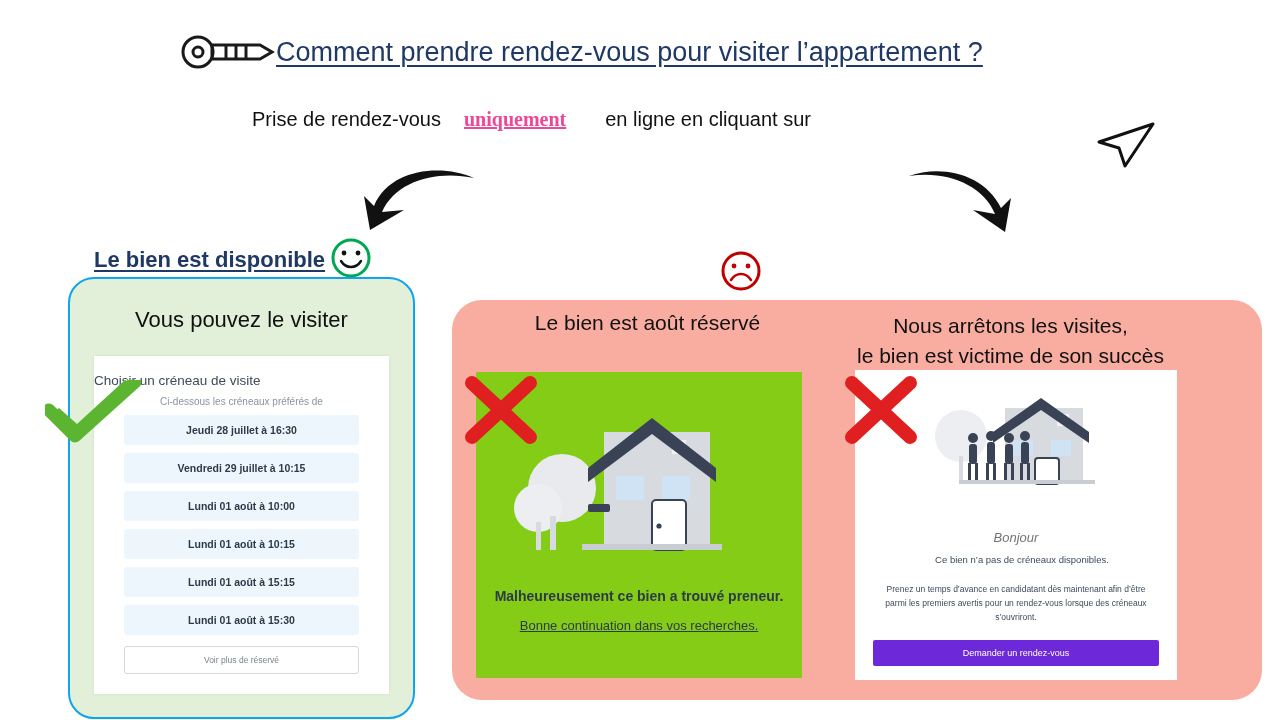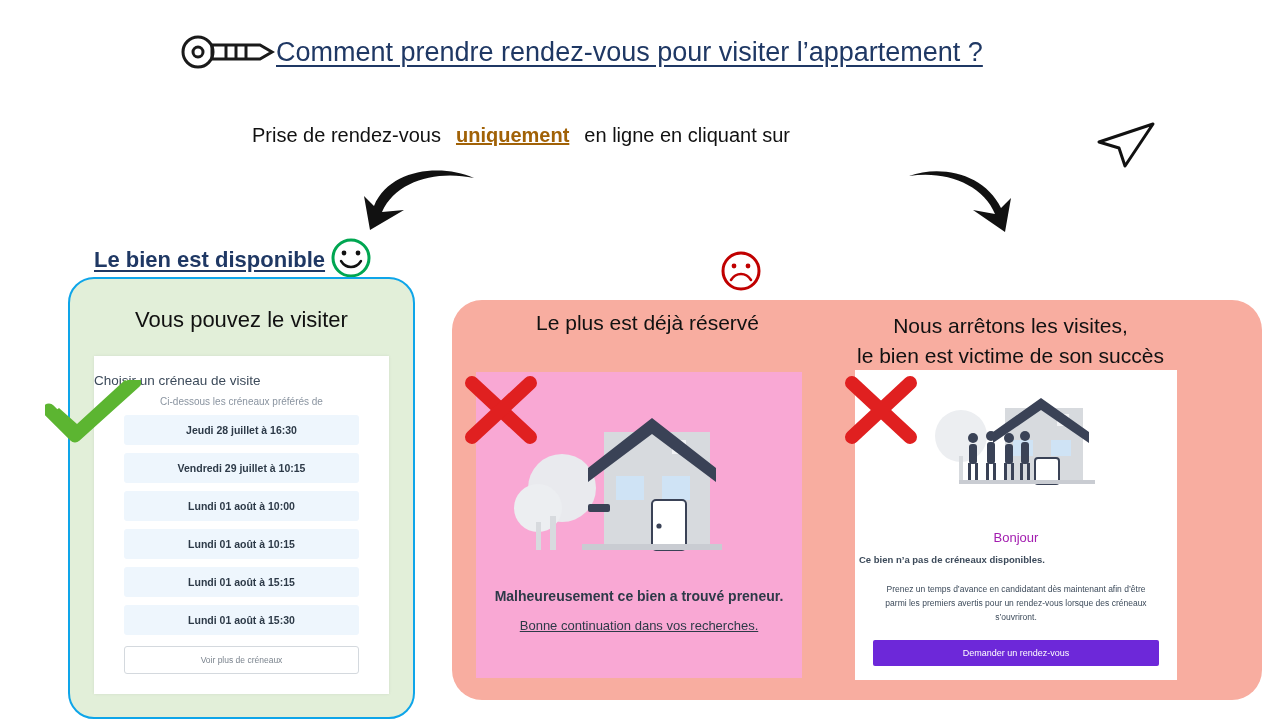--- a/index.html
+++ b/index.html
@@ -29,34 +29,35 @@
     color: #1f3864;
     text-decoration: underline;
     text-underline-offset: 4px;
     white-space: nowrap;
   }
 
   
   #subtitle-row {
     position: absolute;
     left: 252px;
-    top: 124px;
+    top: 108px;
     display: flex;
     align-items: flex-end;
-    gap: 8px;
+    gap: 16px;
     font-size: 20px;
     color: #111111;
     white-space: nowrap;
   }
   #subtitle-row .seg { margin-right: 7px; }
   #uniquement {
-    color: #a16207;
+    color: #ec4899;
     font-weight: bold;
     text-decoration: underline;
-    margin-right: 7px;
+    margin-right: 23px;
+    font-family: Liberation Serif, serif;
   }
   #appointment-button {
     background: #f2c100;
     color: #ffffff;
     border: none;
     border-radius: 19px;
     padding: 10px 22px;
     font-size: 15px;
     letter-spacing: 0.4px;
     margin-left: 9px;
@@ -194,21 +195,21 @@
     color: #111111;
   }
 
   
   #screenshot-reserved {
     position: absolute;
     left: 476px;
     top: 372px;
     width: 326px;
     height: 306px;
-    background: #f9a8d4;
+    background: #84cc16;
   }
   #reserved-msg1 {
     position: absolute;
     left: 0; right: 0;
     top: 216px;
     text-align: center;
     font-size: 14px;
     font-weight: bold;
     color: #2d3a48;
   }
@@ -225,25 +226,25 @@
   #screenshot-stopped {
     position: absolute;
     left: 855px;
     top: 370px;
     width: 322px;
     height: 310px;
     background: #ffffff;
   }
   #stopped-hello {
     position: absolute; left:0; right:0; top: 160px;
-    text-align: center; font-size: 13px; color: #a21caf;
+    text-align: center; font-size: 13px; color: #737373; font-style: italic;
   }
   #stopped-line1 {
-    position: absolute; left:4px; right:0; top: 184px;
-    text-align: left; font-size: 9.5px; color: #3c4a5a; font-weight: bold;
+    position: absolute; left:12px; right:0; top: 184px;
+    text-align: center; font-size: 9.5px; color: #3c4a5a;
   }
   #stopped-line2 {
     position: absolute; left: 28px; right: 28px; top: 212px;
     text-align: center; font-size: 8.5px; line-height: 14px; color: #3c4a5a;
   }
   #stopped-cta {
     position: absolute; left: 18px; right: 18px; top: 270px;
     background: #6d28d9;
     color: #ffffff;
     text-align: center;
@@ -315,21 +316,21 @@
     <div id="slots-title">Choisir un créneau de visite</div>
     <div id="slots-sub">Ci-dessous les créneaux préférés de</div>
 
     <div class="slot-row">Jeudi 28 juillet à 16:30</div>
     <div class="slot-row">Vendredi 29 juillet à 10:15</div>
     <div class="slot-row">Lundi 01 août à 10:00</div>
     <div class="slot-row">Lundi 01 août à 10:15</div>
     <div class="slot-row">Lundi 01 août à 15:15</div>
     <div class="slot-row">Lundi 01 août à 15:30</div>
 
-    <div id="more-slots">Voir plus de créneaux</div>
+    <div id="more-slots">Voir plus de réservé</div>
   </div>
 </div>
 
 <span id="check-mark">
   <svg width="96" height="72" viewBox="0 0 96 72">
     <path d="M6 34 L32 58 L88 4 L80 0 L32 44 L14 28 Z" fill="#5cb531"></path>
     <path d="M4 30 L30 56 L90 2" fill="none" stroke="#5cb531" stroke-width="13" stroke-linecap="round" stroke-linejoin="round"></path>
   </svg>
 </span>
 
@@ -339,21 +340,21 @@
       <circle cx="23" cy="23" r="18" fill="none" stroke="#c00000" stroke-width="3"></circle>
       <circle cx="16" cy="18" r="2.4" fill="#c00000"></circle>
       <circle cx="30" cy="18" r="2.4" fill="#c00000"></circle>
       <path d="M13 32 C 18 24, 28 24, 33 32" fill="none" stroke="#c00000" stroke-width="2.6" stroke-linecap="round"></path>
     </svg>
   </span>
 </div>
 
 <div id="red-panel"></div>
 
-<div id="reserved-title">Le plus est déjà réservé</div>
+<div id="reserved-title">Le bien est août réservé</div>
 
 <div id="stopped-title">
   <div>Nous arrêtons les visites,</div>
   <div>le bien est victime de son succès</div>
 </div>
 
 <div id="screenshot-reserved">
   <svg width="326" height="210" viewBox="0 0 326 210">
     <circle cx="86" cy="116" r="34" fill="#e9eaee"></circle>
     <circle cx="62" cy="136" r="24" fill="#eceef1"></circle>

